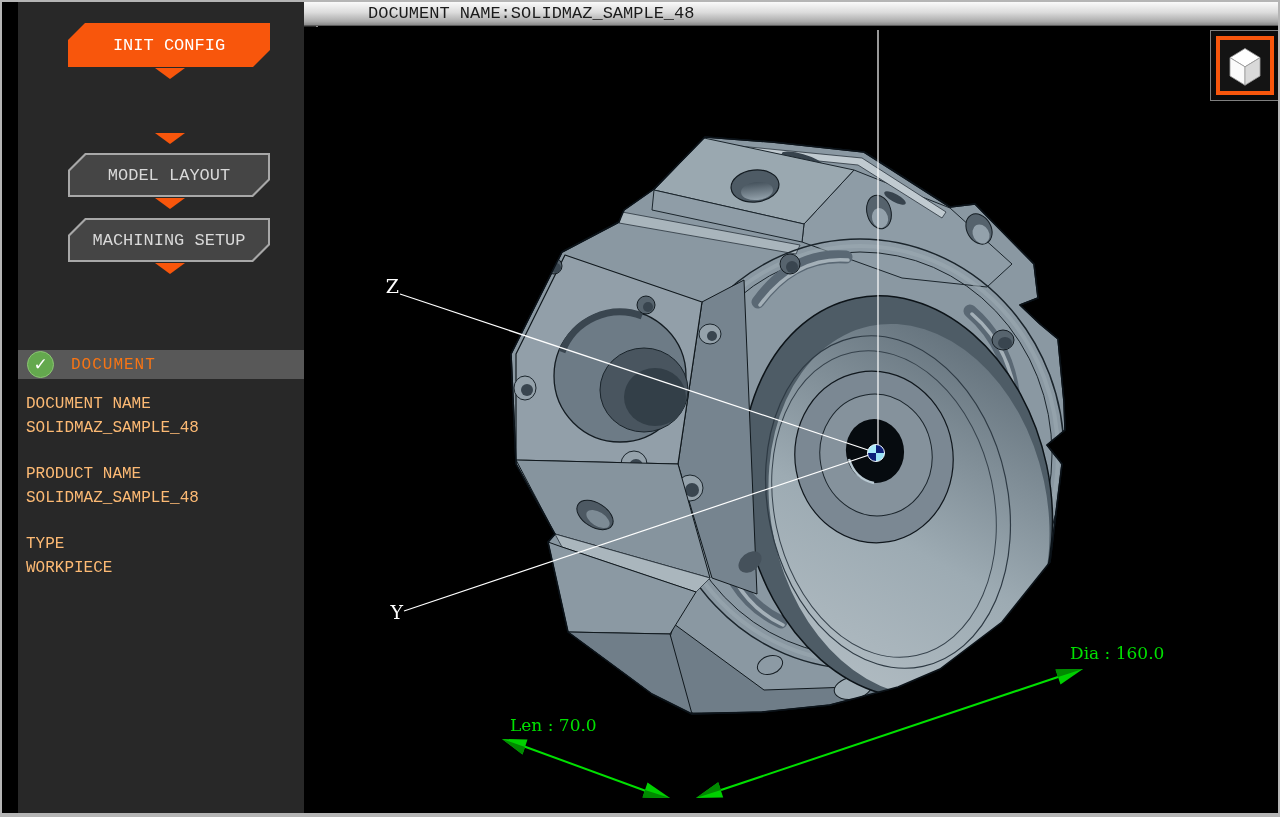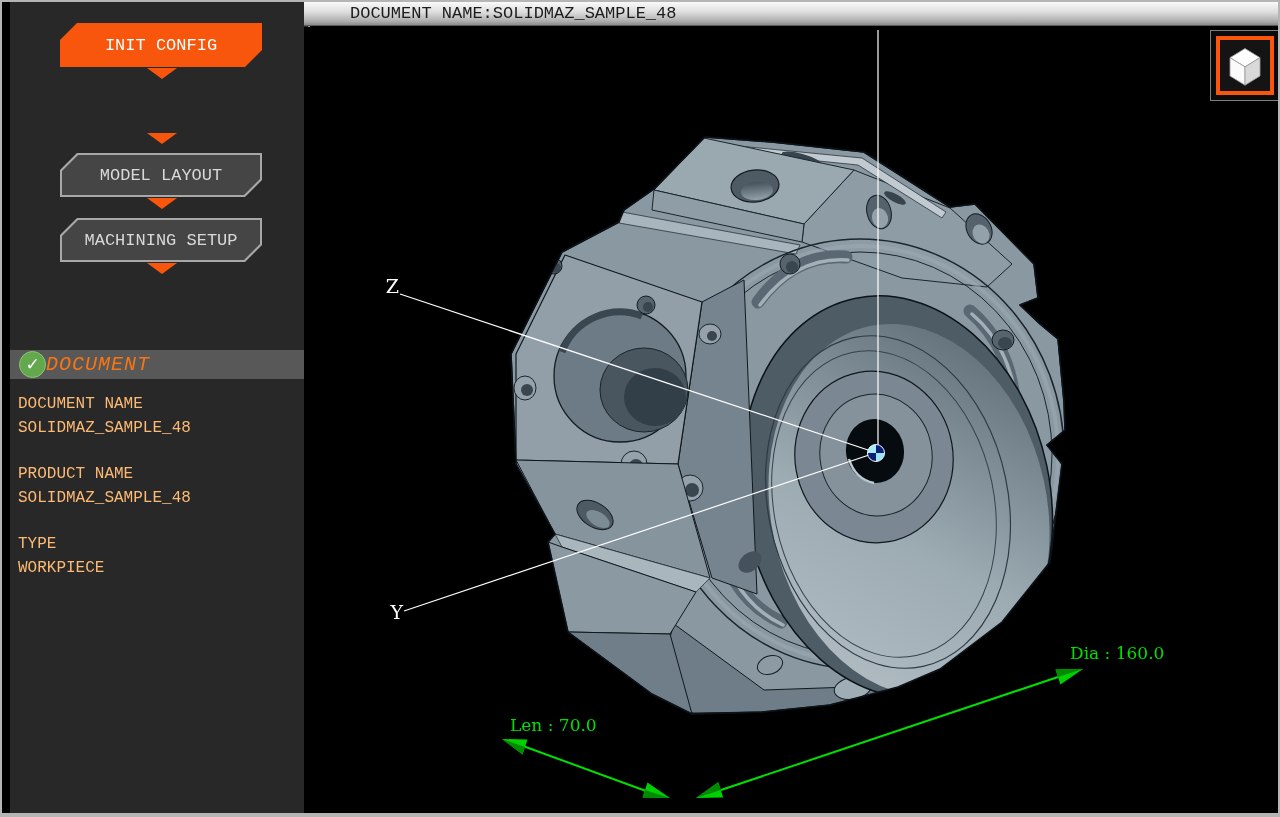--- a/index.html
+++ b/index.html
@@ -3,45 +3,45 @@
 <meta charset="utf-8">
 <style>
   html,body{margin:0;padding:0;background:#3a3a3a;}
   #app{
     position:relative;width:1280px;height:817px;box-sizing:border-box;
     background:#000;border:2px solid #b5b5b5;border-bottom-width:4px;
     font-family:"Liberation Mono","DejaVu Sans Mono",monospace;
     overflow:hidden;
   }
   
-  .sidebar{position:absolute;left:8px;top:0;width:300px;height:811px;background:#282828;border-right:2px solid #8f8f8f;box-sizing:border-box;}
+  .sidebar{position:absolute;left:16px;top:0;width:300px;height:811px;background:#282828;border-right:2px solid #8f8f8f;box-sizing:border-box;}
   .step{position:absolute;left:50px;width:202px;height:44px;cursor:pointer;}
   .chamfer{clip-path:polygon(17px 0,100% 0,100% calc(100% - 17px),calc(100% - 17px) 100%,0 100%,0 17px);}
   .step-outer{position:absolute;inset:0;background:#a8a8a8;}
   .step-inner{position:absolute;inset:2px;background:#454545;display:flex;align-items:center;justify-content:center;
     color:#d9d9d9;font-size:17px;white-space:nowrap;
     clip-path:polygon(16px 0,100% 0,100% calc(100% - 16px),calc(100% - 16px) 100%,0 100%,0 16px);}
   .step.active .step-inner{inset:0;background:#f8560c;color:#ffffff;
     clip-path:polygon(17px 0,100% 0,100% calc(100% - 17px),calc(100% - 17px) 100%,0 100%,0 17px);}
   .flow-arrow{position:absolute;left:137px;width:0;height:0;
     border-left:15px solid transparent;border-right:15px solid transparent;border-top:11px solid #f8560c;}
   .doc-header{position:absolute;top:348px;left:0;width:100%;height:29px;background:#585858;display:flex;align-items:center;}
   .check-badge{width:25px;height:25px;border-radius:50%;background:#64a84e;border:1px solid #8cc674;
     color:#fff;font-size:17px;line-height:25px;text-align:center;margin-left:9px;box-sizing:content-box;
     font-family:"DejaVu Sans",sans-serif;}
-  .doc-title{color:#f87514;margin-left:0;font-size:20px;letter-spacing:1px;font-style:italic;}
+  .doc-title{color:#f87514;margin-left:17px;font-size:16px;letter-spacing:1px;}
   .doc-fields{position:absolute;top:390px;left:8px;color:#fdba74;font-size:16px;}
   .field{margin-bottom:22px;}
   .field div{line-height:24px;white-space:nowrap;}
   
   .viewport{position:absolute;left:302px;top:0;width:974px;height:811px;}
   .vp-titlebar{position:absolute;top:0;left:0;width:100%;height:24px;
     background:linear-gradient(#fafafa 0%,#dcdcdc 45%,#ababab 85%,#8a8a8a 100%);
     border-bottom:1px solid #5a5a5a;box-sizing:border-box;
-    color:#1b1b1b;font-size:17px;line-height:23px;padding-left:46px;white-space:nowrap;}
+    color:#1b1b1b;font-size:17px;line-height:23px;padding-left:64px;white-space:nowrap;}
   .vp-canvas{position:absolute;top:25px;left:0;right:0;bottom:0;background:#000;}
   .vp-canvas > svg{position:absolute;inset:0;width:100%;height:100%;}
   .viewcube-frame{position:absolute;left:906px;top:3px;width:70px;height:71px;border:1px solid #7f7f7f;
     background:#0b0b0b;box-sizing:border-box;cursor:pointer;}
   .viewcube{position:absolute;inset:5px;border:4px solid #f8560c;background:#141414;display:flex;align-items:center;justify-content:center;}
 </style>
 </head>
 <body>
 
 <div id="app">

